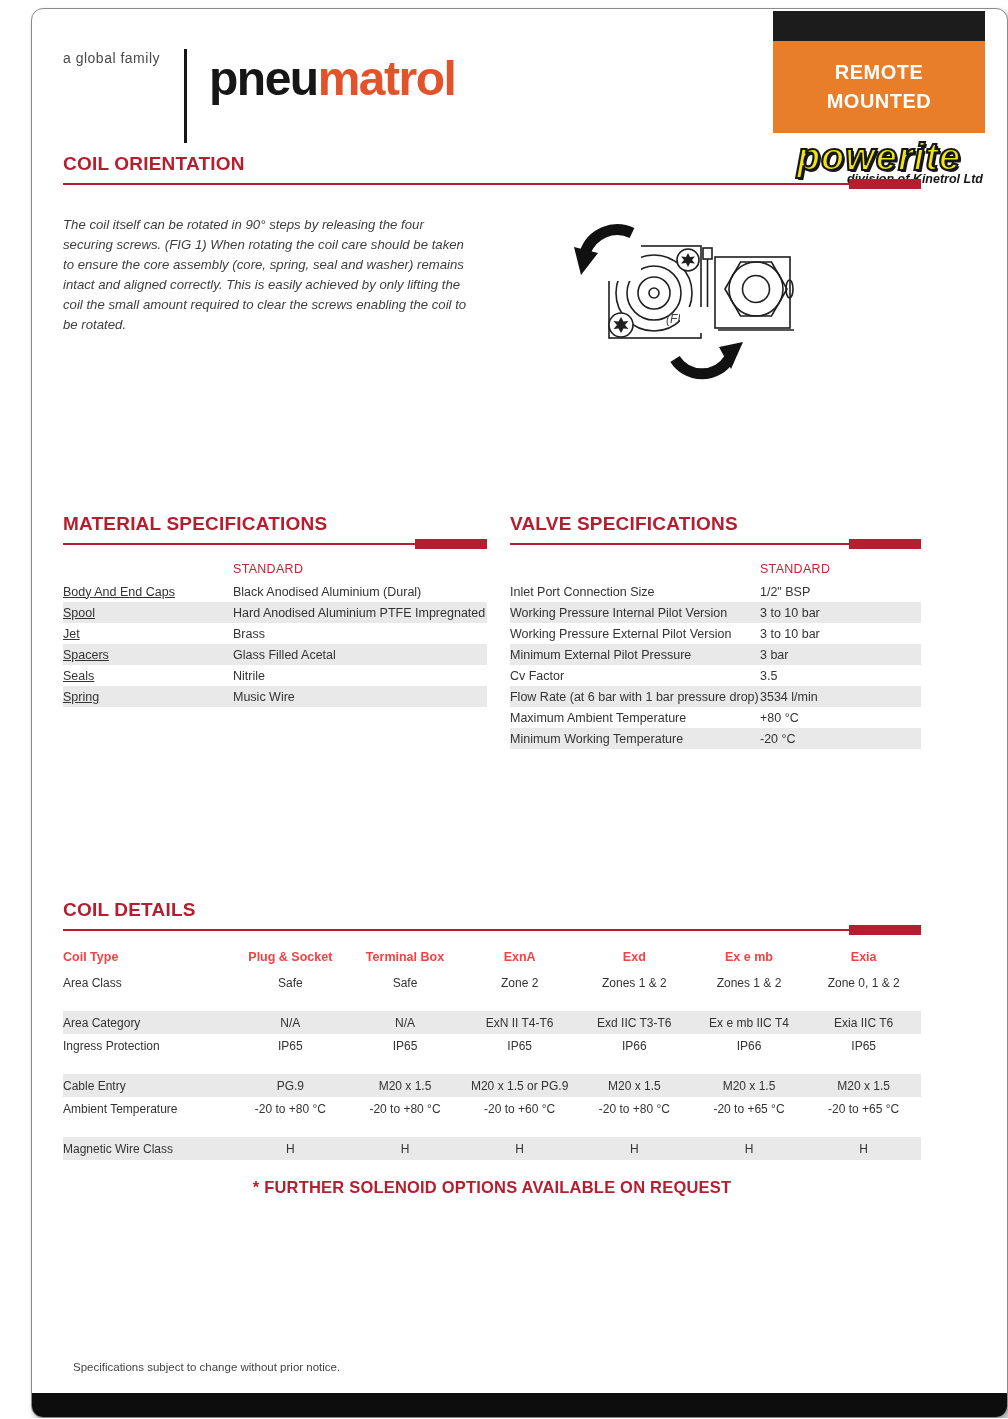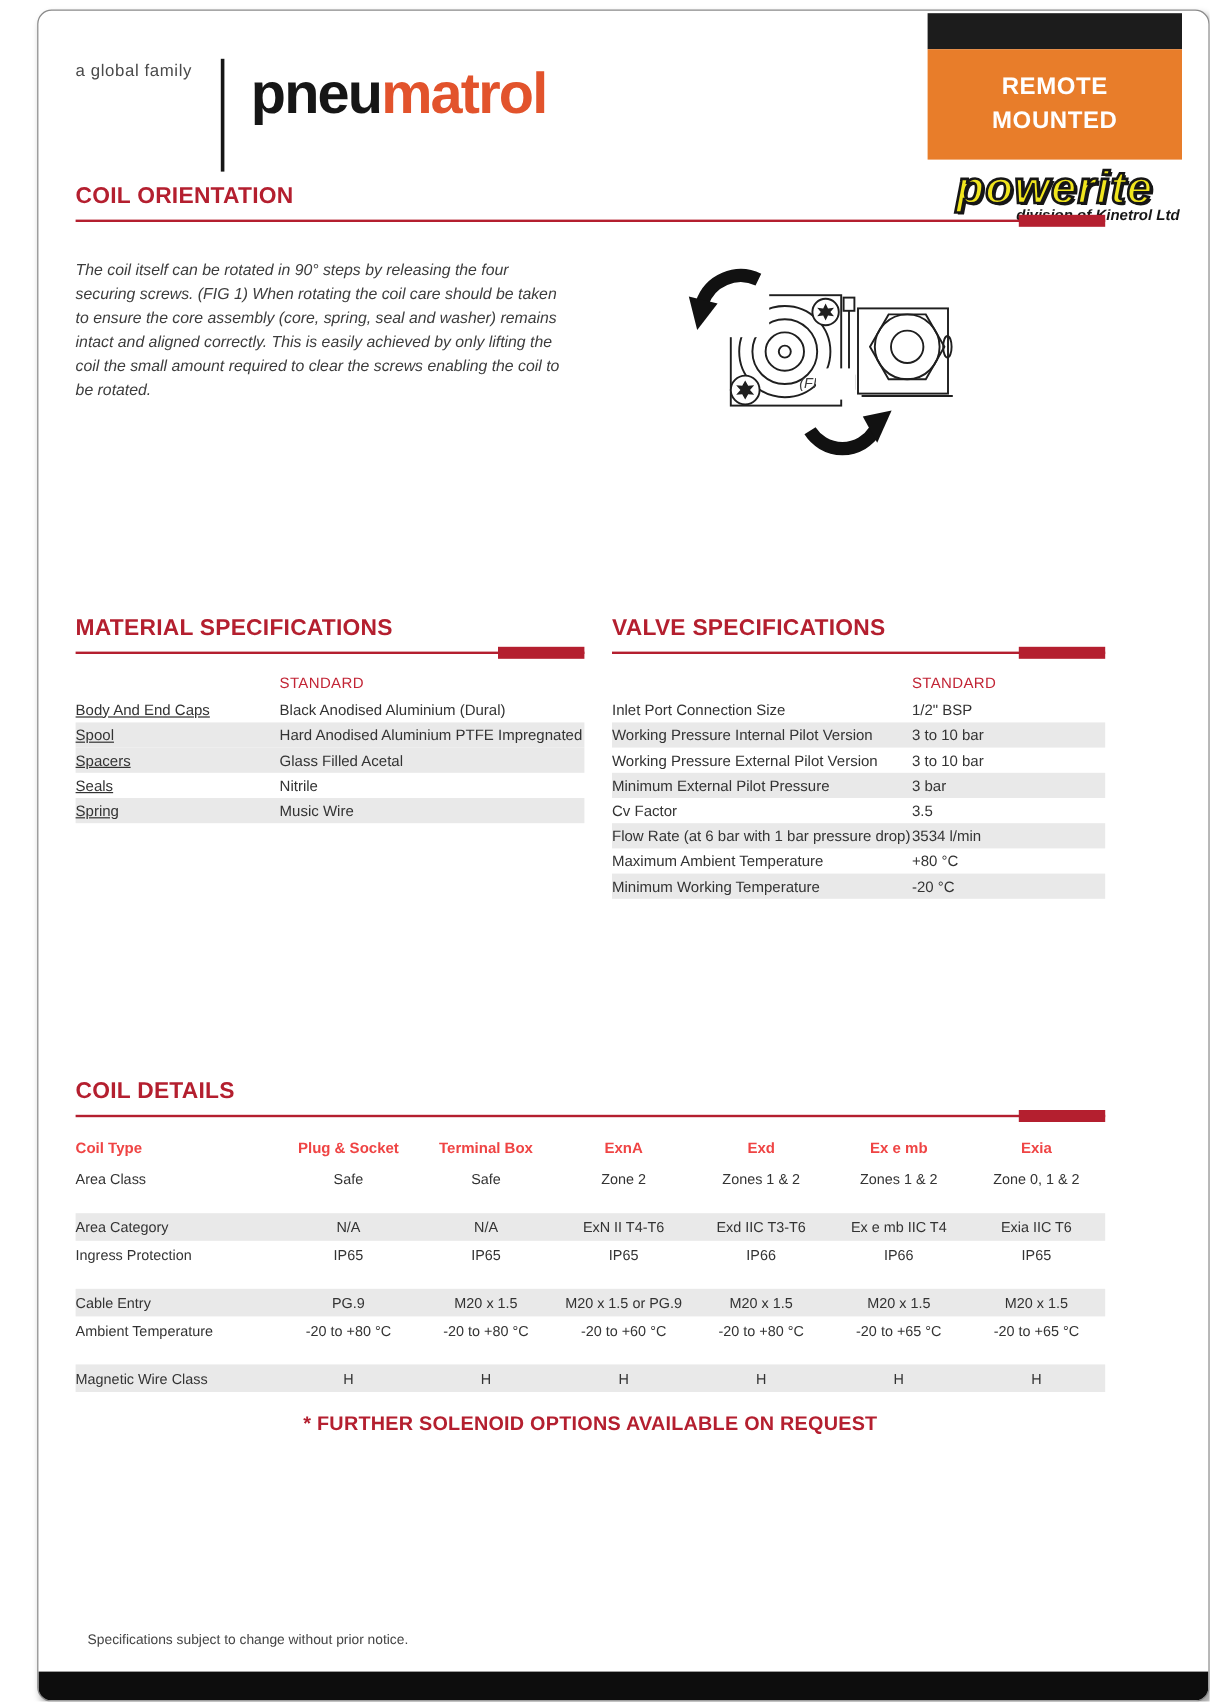--- a/index.html
+++ b/index.html
@@ -161,20 +161,24 @@
             <div class="c1"></div>
             <div class="c2 red-hdr">STANDARD</div>
           </div>
           <div class="spec-row">
               <div class="c1">Body And End Caps</div>
               <div class="c2">Black Anodised Aluminium (Dural)</div>
             </div>
           <div class="spec-row shaded">
               <div class="c1">Spool</div>
               <div class="c2">Hard Anodised Aluminium PTFE Impregnated</div>
+            </div>
+          <div class="spec-row">
+              <div class="c1">Jet</div>
+              <div class="c2">Brass</div>
             </div>
           <div class="spec-row shaded">
               <div class="c1">Spacers</div>
               <div class="c2">Glass Filled Acetal</div>
             </div>
           <div class="spec-row">
               <div class="c1">Seals</div>
               <div class="c2">Nitrile</div>
             </div>
           <div class="spec-row shaded">

